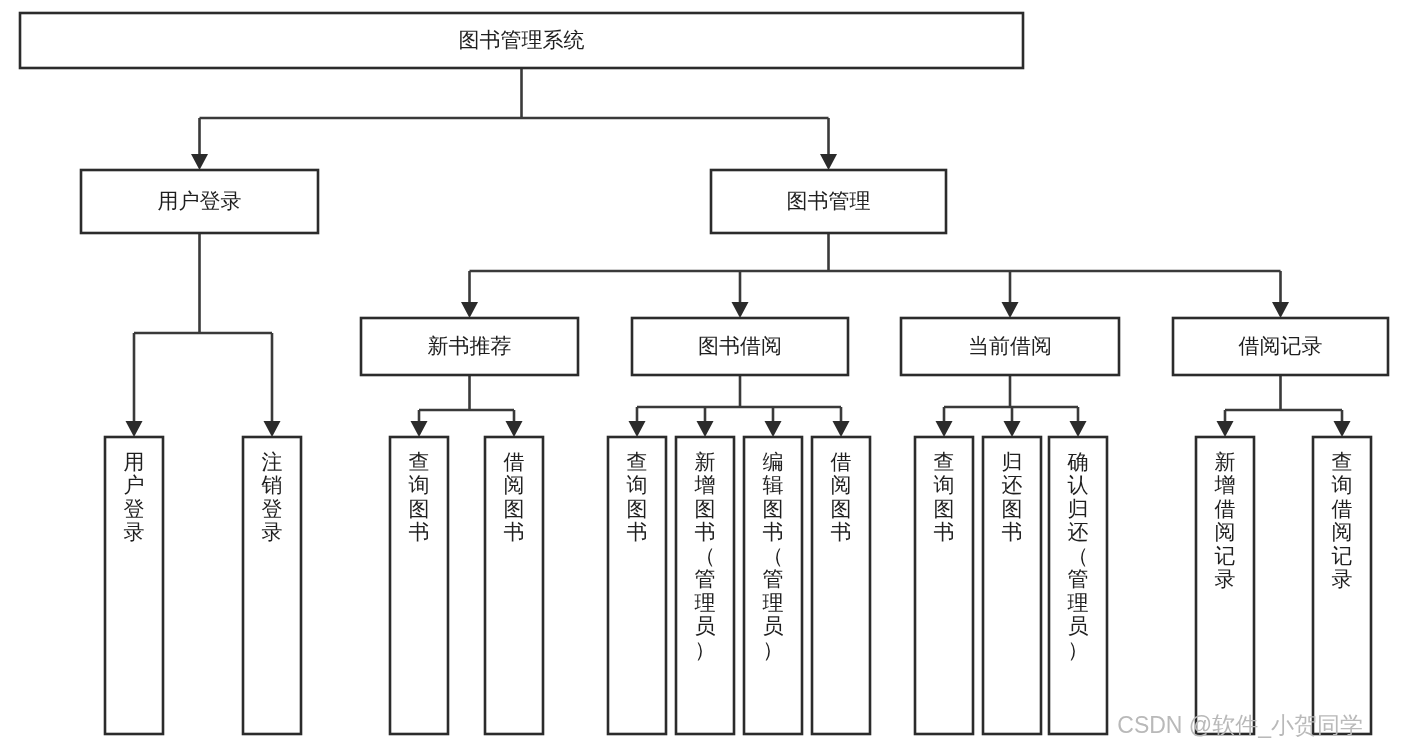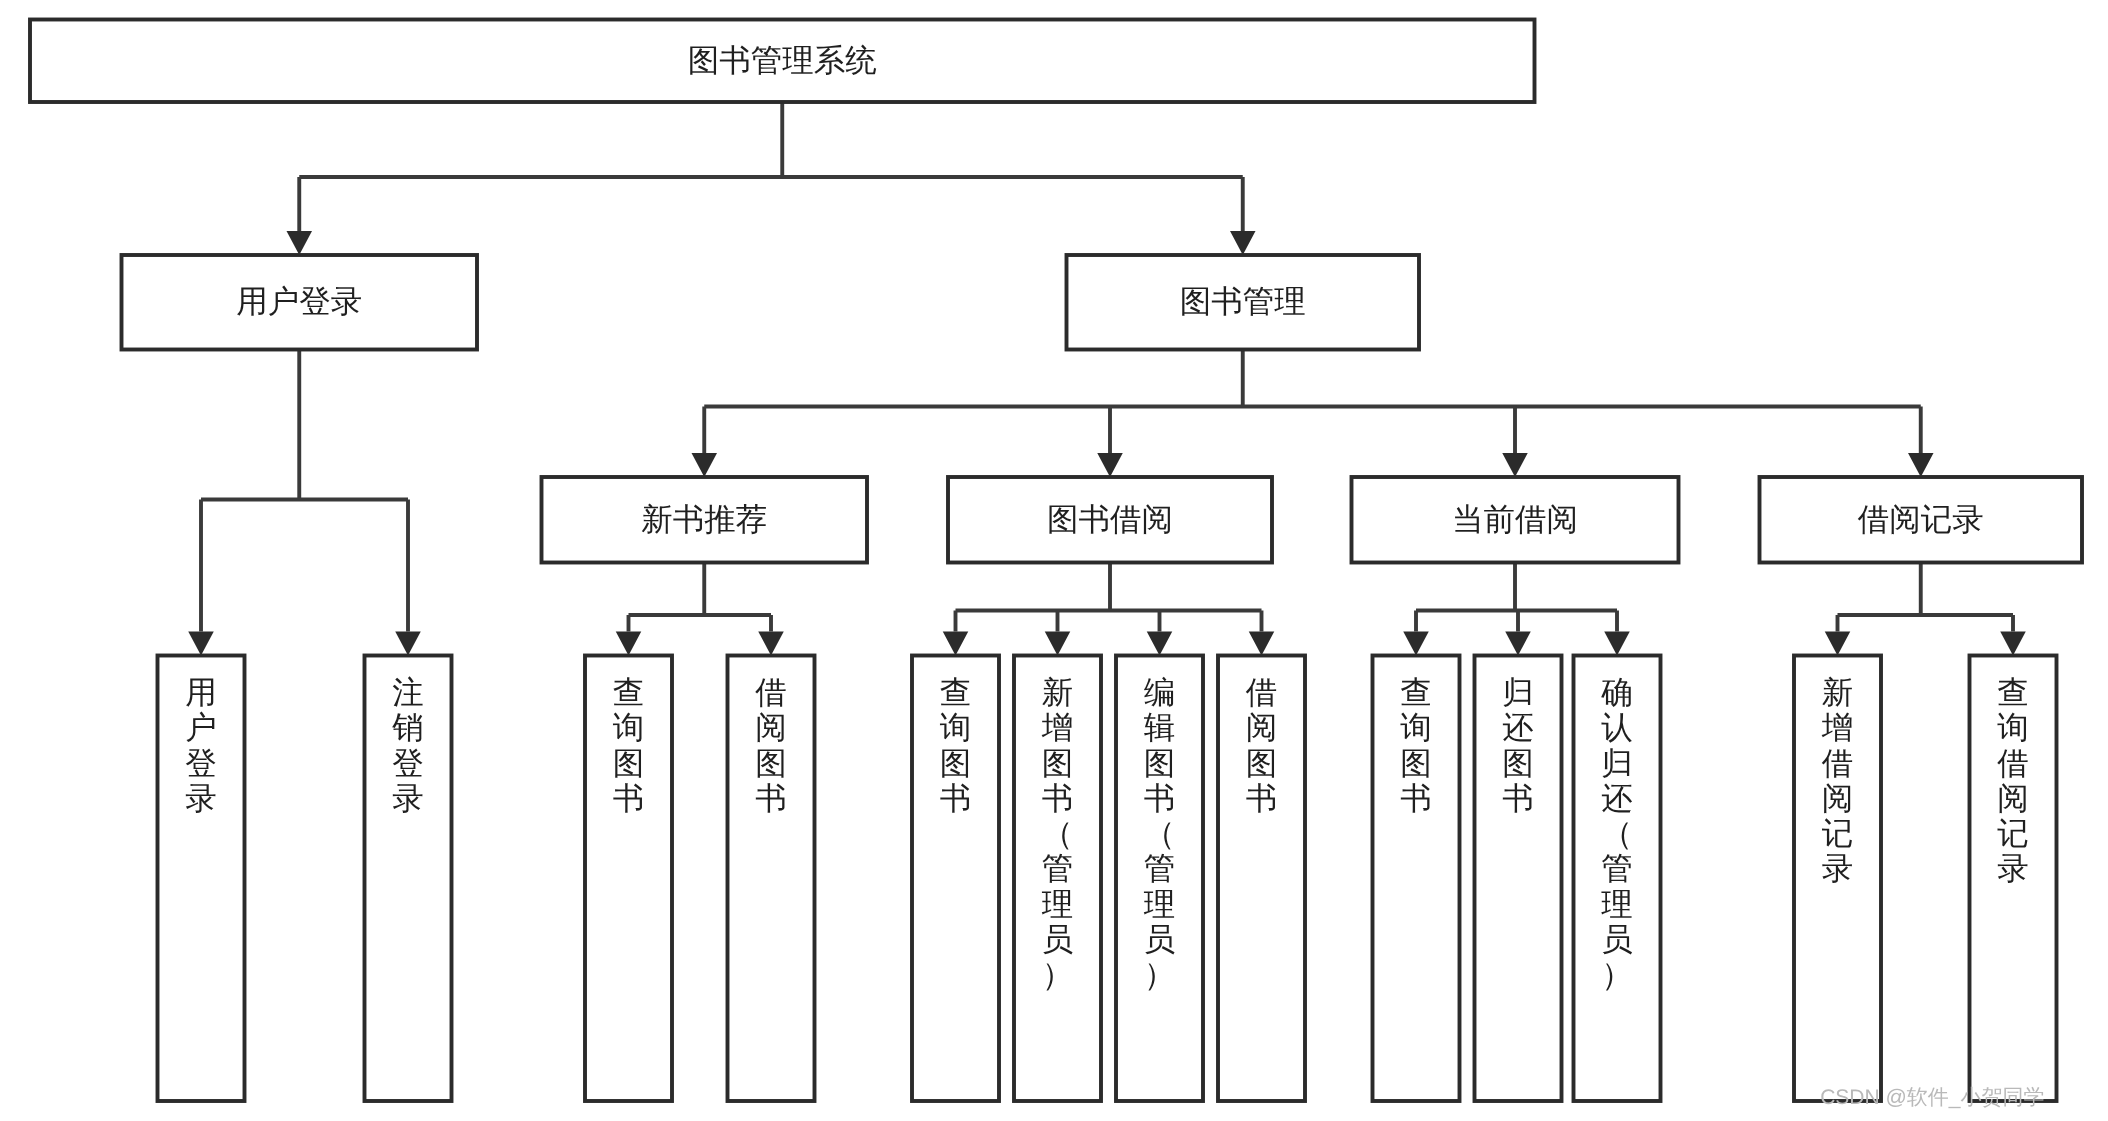--- a/index.html
+++ b/index.html
@@ -42,21 +42,21 @@
     font-size: 21px;
     fill: #1f1f1f;
     text-anchor: middle;
     dominant-baseline: middle;
   }
   .watermark {
     position: absolute;
     right: 12px;
     bottom: 6px;
     font-family: "Liberation Sans", "DejaVu Sans", sans-serif;
-    font-size: 14px;
+    font-size: 23px;
     color: #b9b9b9;
     white-space: nowrap;
     user-select: none;
   }
 </style>
 </head>
 <body>
 
 <div id="diagram-root">
   <svg width="1405" height="747" viewBox="0 0 1405 747" xmlns="http://www.w3.org/2000/svg">

